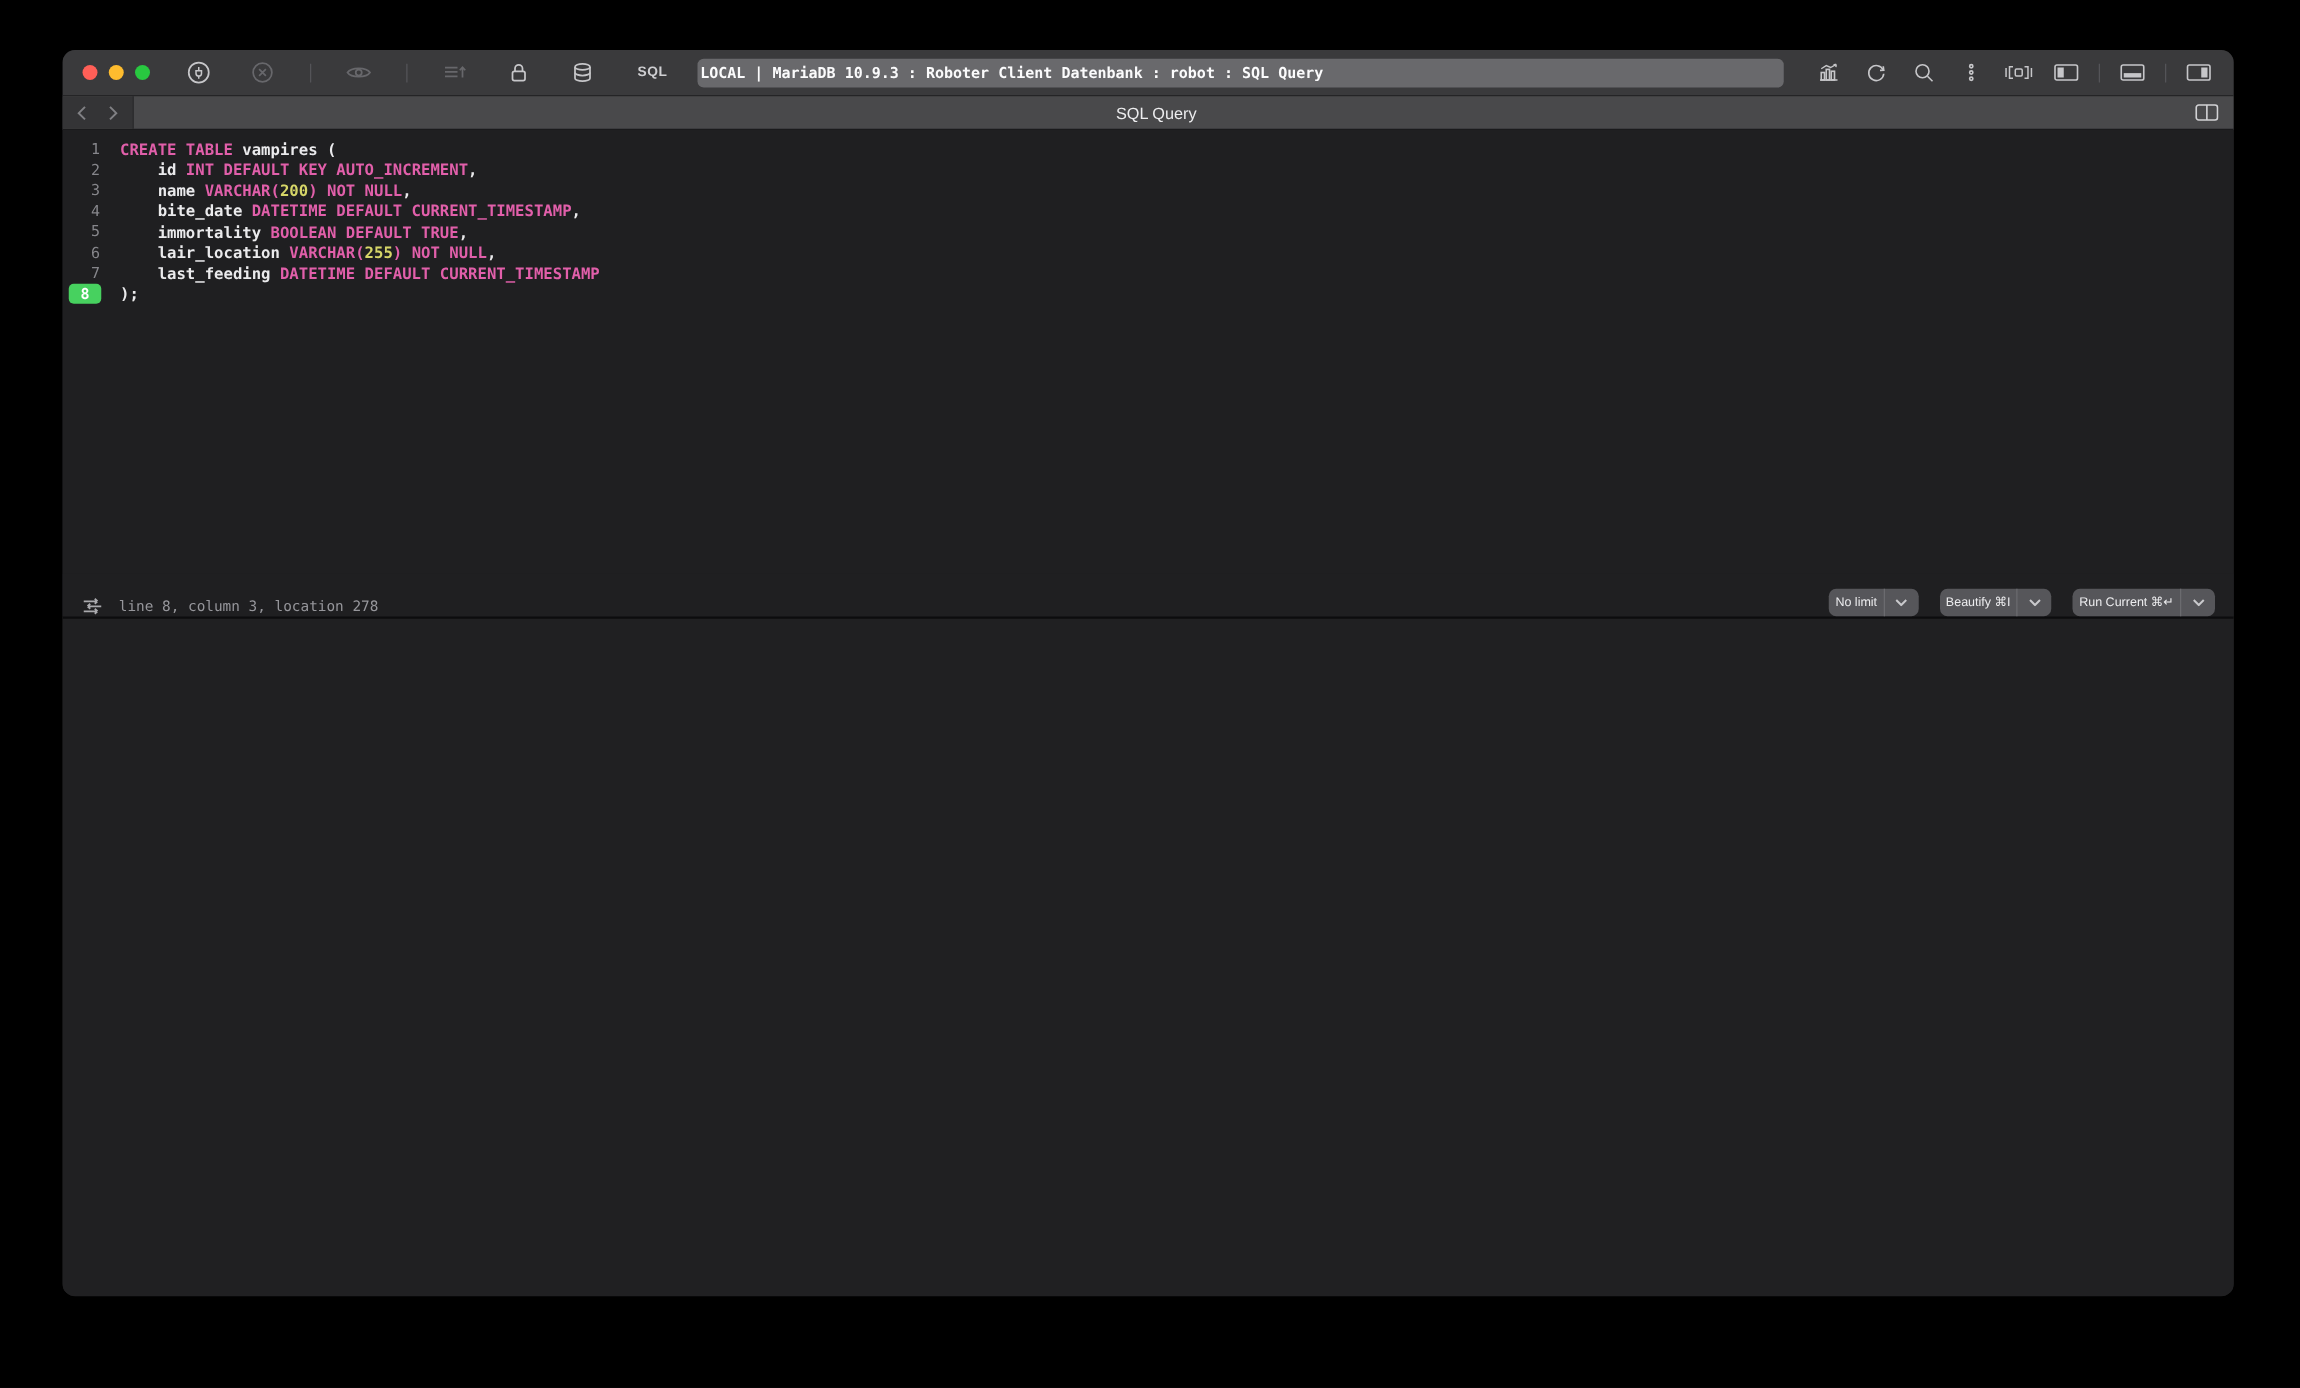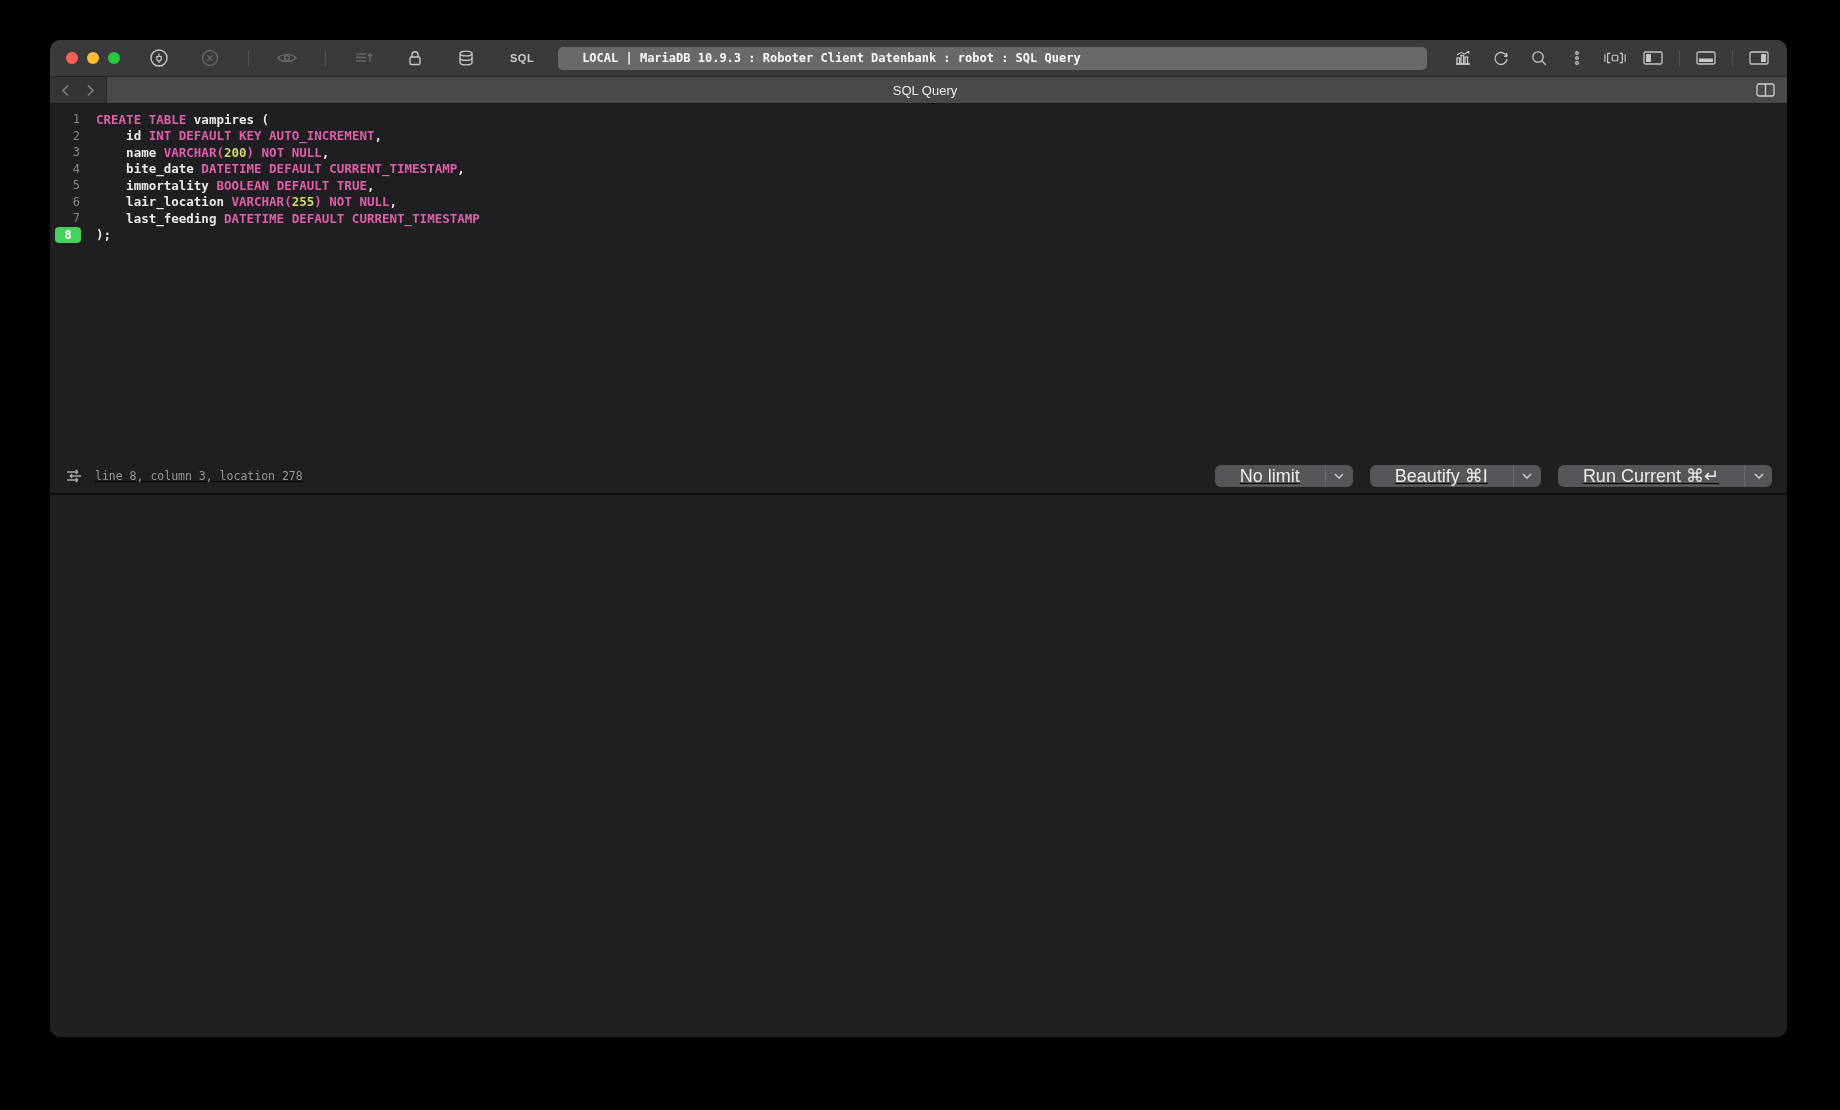--- a/index.html
+++ b/index.html
@@ -22,21 +22,21 @@
   .tbtn { width:26px; height:24px; display:flex; align-items:center; justify-content:center; }
   .tbtn svg { stroke:#c6c6c9; fill:none; stroke-width:1.4; }
   .tbtn.dim svg { stroke:#67676b; }
   .vdiv { width:1px; height:15px; background:#55555а; background:#545458; }
 
   .sql-badge { font-size:11px; font-weight:bold; letter-spacing:.5px; color:#cfcfd2;
                margin-left:6px; }
 
   .title-field { flex:1; height:23px; margin-left:24px; margin-right:24px;
                  background:#69696c; border-radius:5px; display:flex; align-items:center;
-                 padding-left:24px; overflow:hidden; }
+                 padding-left:2px; overflow:hidden; }
   .title-field span { font-family:"DejaVu Sans Mono", monospace; font-weight:bold;
                       font-size:12px; color:#fbfbfc; white-space:nowrap; }
 
   .tools-right { display:flex; align-items:center; gap:14px; margin-right:16px; }
   .tools-right .tbtn { width:24px; }
   .tools-right svg { stroke:#c6c6c9; fill:none; stroke-width:1.3; }
 
   
   .tabbar { height:27px; background:#49494b; display:flex; align-items:stretch;
             flex:0 0 auto; border-bottom:1px solid #1a1a1c; }
@@ -59,31 +59,31 @@
   .ln.current span { display:inline-block; background:#47d15f; color:#ffffff;
                      border-radius:4px; padding:0 9px; font-weight:bold;
                      line-height:16px; margin-right:2px; }
   .code { white-space:pre; padding-left:8px; }
   .tk-kw  { color:#e15faa; }
   .tk-num { color:#d6d668; }
   .tk-pl  { color:#eaeaec; }
 
   
   .statusbar { position:absolute; left:0; right:0; bottom:0; height:34px;
-               display:flex; align-items:center; padding:0 15px;
-               background:#1f1f21;text-decoration:underline; }
+               display:flex; align-items:flex-end; padding:0 15px;
+               background:#1f1f21; }
   .status-left { display:flex; align-items:center; gap:12px; }
   .status-left svg { stroke:#a9a9ad; fill:none; stroke-width:1.4; }
   .pos-text { font-family:"DejaVu Sans Mono", monospace; font-size:11.5px;
               color:#96969b; }
   .status-right { margin-left:auto; display:flex; align-items:center; gap:17px; }
 
   .dd-btn { height:22px; background:#56565a; border-radius:6px; display:flex;
             align-items:center; cursor:default; }
-  .dd-label { padding:0 25px; font-size:18px; color:#ececee; white-space:nowrap; }
+  .dd-label { padding:0 5px; font-size:10px; color:#ececee; white-space:nowrap; }
   .dd-sep { width:1px; height:22px; background:#6b6b6f; }
   .dd-chev { width:27px; display:flex; align-items:center; justify-content:center; }
   .dd-chev svg { stroke:#c9c9cc; fill:none; stroke-width:1.6; }
 
   
   .results { flex:1; background:#202022; border-top:2px solid #0c0c0e; }
 </style>
 </head>
 <body>
 

